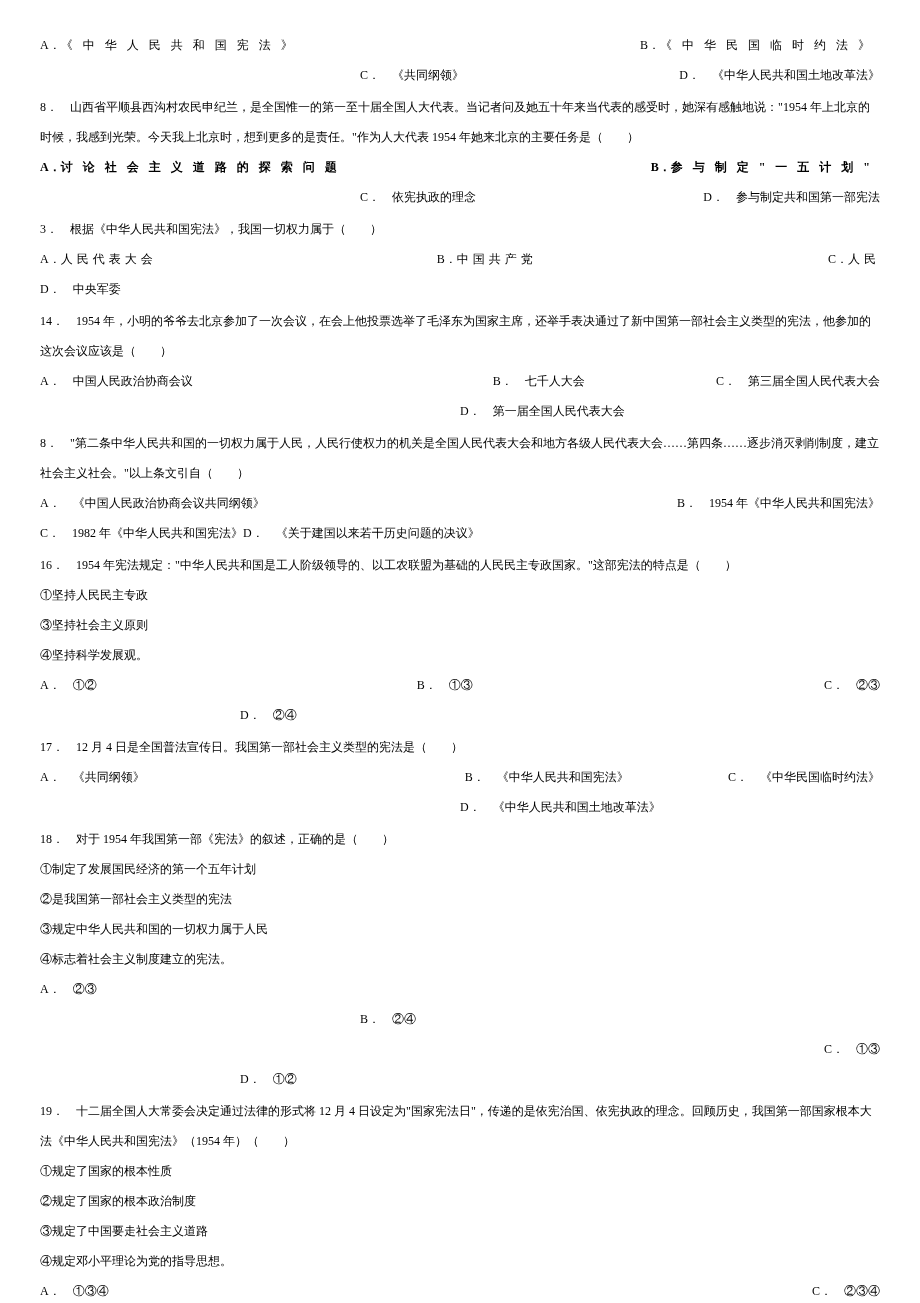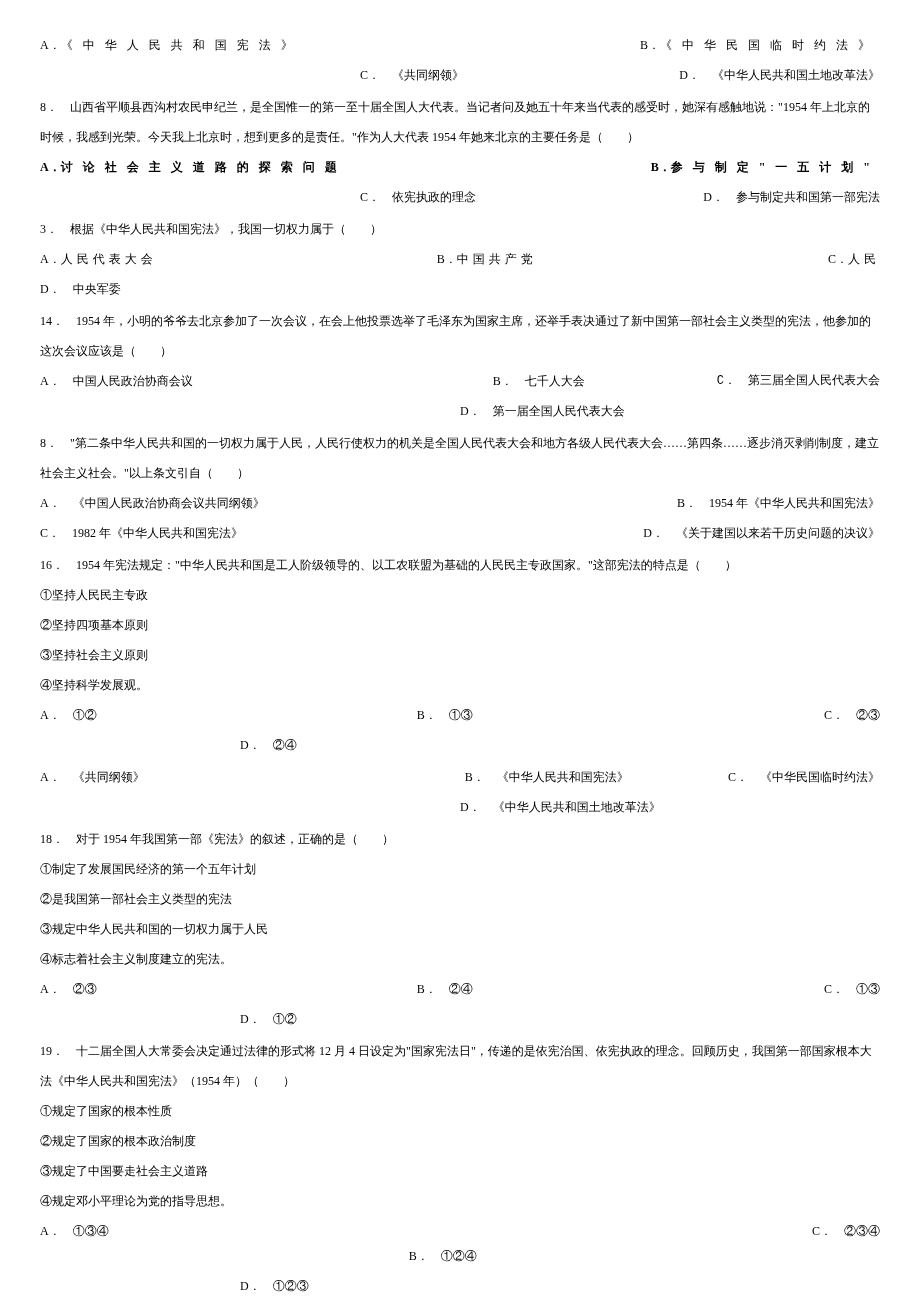--- a/index.html
+++ b/index.html
@@ -60,67 +60,67 @@
     <span style="margin-left:auto;"><span>C．</span><span class="spaced-sm">人民</span></span>
   </div>
   <div style=""><span>D．</span>　<span>中央军委</span></div>
 </div>
 
 <div class="question">
   <span class="q-text"><span>14．</span>　<span>1954 年，小明的爷爷去北京参加了一次会议，在会上他投票选举了毛泽东为国家主席，还举手表决通过了新中国第一部社会主义类型的宪法，他参加的这次会议应该是（　　）</span></span>
   <div style="display:flex;">
     <span><span>A．</span>　<span>中国人民政治协商会议</span></span>
     <span style="margin-left:300px;"><span>B．</span>　<span>七千人大会</span></span>
-    <span style="margin-left:auto;font-family:Liberation Mono, monospace;"><span>C．</span>　<span>第三届全国人民代表大会</span></span>
+    <span style="margin-left:auto;"><span>C．</span>　<span>第三届全国人民代表大会</span></span>
   </div>
   <div style="margin-left:420px;"><span>D．</span>　<span>第一届全国人民代表大会</span></div>
 </div>
 
 <div class="question">
   <span class="q-text"><span>8．</span>　<span>"第二条中华人民共和国的一切权力属于人民，人民行使权力的机关是全国人民代表大会和地方各级人民代表大会……第四条……逐步消灭剥削制度，建立社会主义社会。"以上条文引自（　　）</span></span>
   <div style="display:flex;justify-content:space-between;">
     <span><span>A．</span>　<span>《中国人民政治协商会议共同纲领》</span></span>
     <span><span>B．</span>　<span>1954 年《中华人民共和国宪法》</span></span>
   </div>
-  <div style="display:flex;justify-content:space-between;">
+  <div style="display:flex;">
     <span><span>C．</span>　<span>1982 年《中华人民共和国宪法》</span></span>
     <span><span>D．</span>　<span>《关于建国以来若干历史问题的决议》</span></span>
   </div>
 </div>
 
 <div class="question">
   <span class="q-text"><span>16．</span>　<span>1954 年宪法规定："中华人民共和国是工人阶级领导的、以工农联盟为基础的人民民主专政国家。"这部宪法的特点是（　　）</span></span>
   <div class="block">①坚持人民民主专政</div>
-  <div class="block">②坚持四项基本原则</div>
   <div class="block">③坚持社会主义原则</div>
   <div class="block">④坚持科学发展观。</div>
   <div style="display:flex;">
     <span><span>A．</span>　<span>①②</span></span>
     <span style="margin-left:320px;"><span>B．</span>　<span>①③</span></span>
     <span style="margin-left:auto;"><span>C．</span>　<span>②③</span></span>
   </div>
   <div style="margin-left:200px;"><span>D．</span>　<span>②④</span></div>
 </div>
 
 <div class="question">
+  <span class="q-text"><span>17．</span>　<span>12 月 4 日是全国普法宣传日。我国第一部社会主义类型的宪法是（　　）</span></span>
   <div style="display:flex;">
     <span><span>A．</span>　<span>《共同纲领》</span></span>
     <span style="margin-left:320px;"><span>B．</span>　<span>《中华人民共和国宪法》</span></span>
     <span style="margin-left:auto;"><span>C．</span>　<span>《中华民国临时约法》</span></span>
   </div>
   <div style="margin-left:420px;"><span>D．</span>　<span>《中华人民共和国土地改革法》</span></div>
 </div>
 
 <div class="question">
   <span class="q-text"><span>18．</span>　<span>对于 1954 年我国第一部《宪法》的叙述，正确的是（　　）</span></span>
   <div class="block">①制定了发展国民经济的第一个五年计划</div>
   <div class="block">②是我国第一部社会主义类型的宪法</div>
   <div class="block">③规定中华人民共和国的一切权力属于人民</div>
   <div class="block">④标志着社会主义制度建立的宪法。</div>
-  <div style="display:flex;">
+  <div style="display:flex;flex-direction:column;">
     <span><span>A．</span>　<span>②③</span></span>
     <span style="margin-left:320px;"><span>B．</span>　<span>②④</span></span>
     <span style="margin-left:auto;"><span>C．</span>　<span>①③</span></span>
   </div>
   <div style="margin-left:200px;"><span>D．</span>　<span>①②</span></div>
 </div>
 
 <div class="question">
   <span class="q-text"><span>19．</span>　<span>十二届全国人大常委会决定通过法律的形式将 12 月 4 日设定为"国家宪法日"，传递的是依宪治国、依宪执政的理念。回顾历史，我国第一部国家根本大法《中华人民共和国宪法》（1954 年）（　　）</span></span>
   <div class="block">①规定了国家的根本性质</div>

